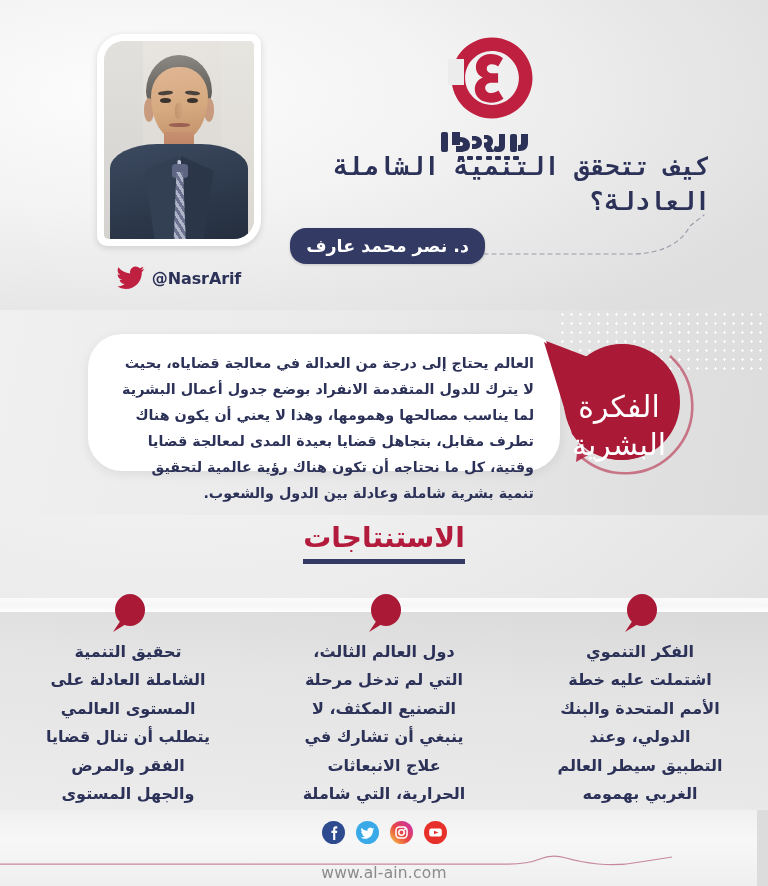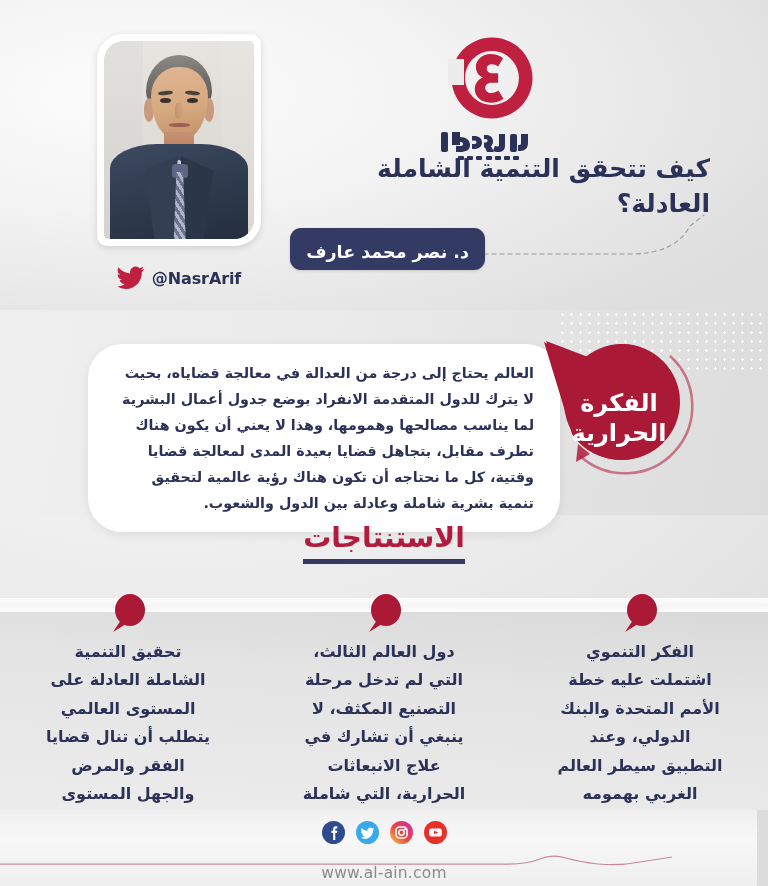--- a/index.html
+++ b/index.html
@@ -131,32 +131,33 @@
   #title {
     position: absolute;
     right: 58px; top: 152px;
     width: 390px;
     text-align: right;
     font-size: 25px;
     font-weight: bold;
     line-height: 1.38;
     color: #2c3158;
     letter-spacing: 0;
+    font-family: Liberation Mono, monospace;
   }
 
   
   #author-badge {
     position: absolute;
     right: 283px; top: 228px;
     background: #333a63;
     color: #ffffff;
     font-size: 17.5px;
     font-weight: bold;
-    padding: 14px 16px 8px;
-    border-radius: 11px;
+    padding: 8px 16px 8px;
+    border-radius: 16px;
     white-space: nowrap;
     box-shadow: 0 1px 3px rgba(0,0,0,0.16);
   }
   #author-dash { position: absolute; left: 480px; top: 212px; }
 
   
   #quote-wrap {
     position: absolute;
     left: 0; top: 310px;
     width: 768px; height: 205px;
@@ -165,22 +166,22 @@
   #dots {
     position: absolute;
     right: 0; top: 0;
     width: 210px; height: 64px;
     background-image: radial-gradient(#ffffff 1.15px, transparent 1.3px);
     background-size: 9px 9px;
     opacity: 0.92;
   }
   #quote-card {
     position: absolute;
-    left: 88px; top: 34px;
-    width: 472px; height: 188px;
+    left: 88px; top: 24px;
+    width: 472px; height: 137px;
     background: #ffffff;
     border-radius: 34px;
     box-shadow: 0 3px 12px rgba(0,0,0,0.08);
   }
   #quote-text {
     position: absolute;
     right: 26px; top: 16px;
     width: 420px;
     text-align: right;
     font-size: 14.3px;
@@ -192,22 +193,22 @@
     position: absolute;
     left: 538px; top: 28px;
     width: 168px; height: 152px;
   }
   #idea-label {
     position: absolute;
     left: 0; top: 50px;
     width: 162px;
     text-align: center;
     color: #ffffff;
-    font-size: 24px;
-    font-weight: bold;
+    font-size: 30px;
+    font-weight: normal;
     line-height: 1.26;
     z-index: 3;
     pointer-events: none;
   }
 
   
   #concl-title-wrap {
     position: absolute;
     left: 0; top: 522px;
     width: 768px;
@@ -378,21 +379,21 @@
 
         <path d="M132 18 A62 62 0 1 1 42 118" fill="none" stroke="#b31b3c" stroke-width="2.6" opacity="0.55"></path>
         <polygon points="40,106 52,116 38,124" fill="#b31b3c" opacity="0.85"></polygon>
 
         <path d="M84 6 A58 58 0 1 1 34 96 L6 4 L44 26 A57 57 0 0 1 84 6 Z" fill="#aa1935"></path>
         <circle cx="84" cy="64" r="58" fill="#aa1935"></circle>
         <path d="M8 3 L58 22 L30 62 Z" fill="#aa1935"></path>
       </svg>
       <div id="idea-label">
         <div>الفكرة</div>
-        <div>الحرارية</div>
+        <div>البشرية</div>
       </div>
     </div>
   </div>
 
   <div id="concl-title-wrap">
     <span id="concl-title">الاستنتاجات</span>
   </div>
 
   <div id="band"></div>
   <div id="concl-body"></div>

